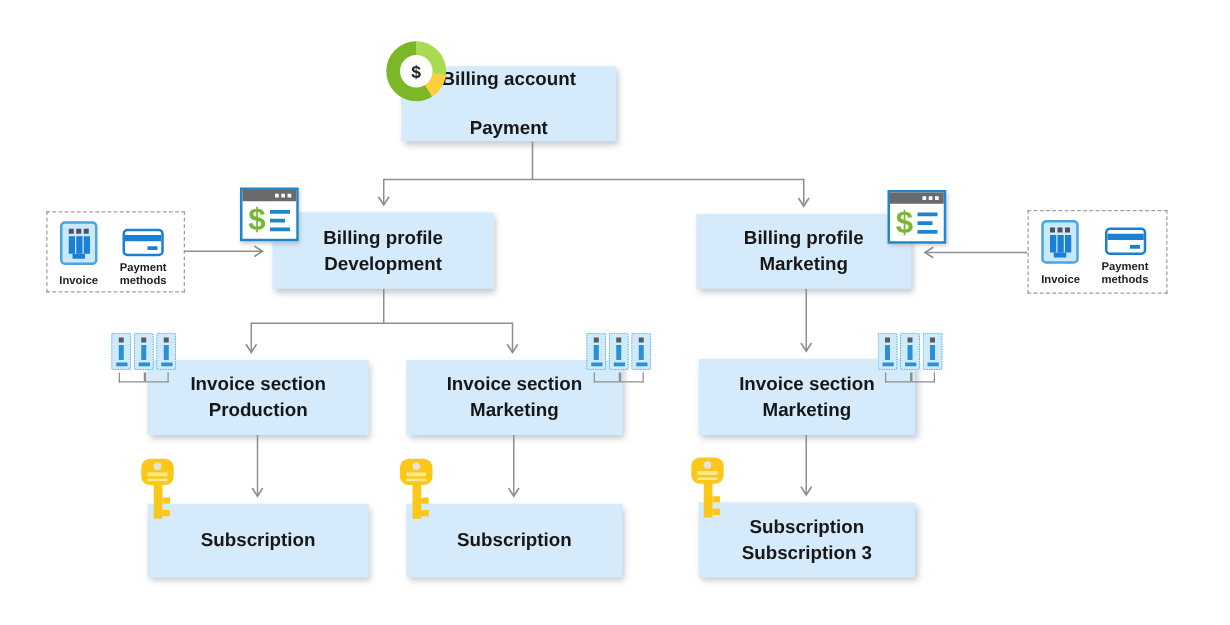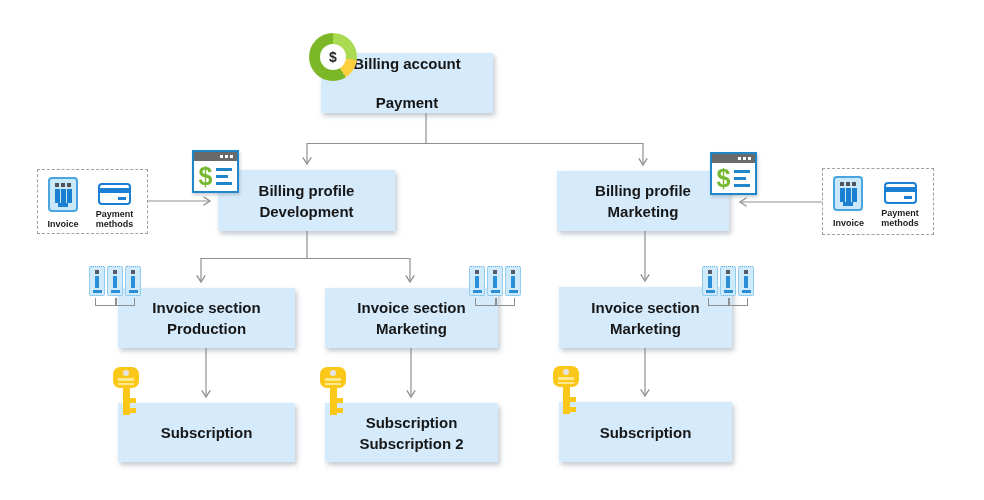--- a/index.html
+++ b/index.html
@@ -128,25 +128,25 @@
     <div>Invoice section</div>
     <div>Marketing</div>
   </div>
 
   <div class="node" style="left:118px;top:403px;width:177px;height:59px;">
     <div>Subscription</div>
   </div>
 
   <div class="node" style="left:325px;top:403px;width:173px;height:59px;">
     <div>Subscription</div>
-    <div>Subscription 2</div>
   </div>
 
   <div class="node" style="left:559px;top:402px;width:173px;height:60px;">
     <div>Subscription</div>
+    <div>Subscription 3</div>
   </div>
 
   <div class="donut" style="left:309px;top:33px;">
     <div class="hole">$</div>
   </div>
 
   <div class="win-icon" style="left:192px;top:150px;">
     <div class="head">
         <div class="dots">
           <i></i>

